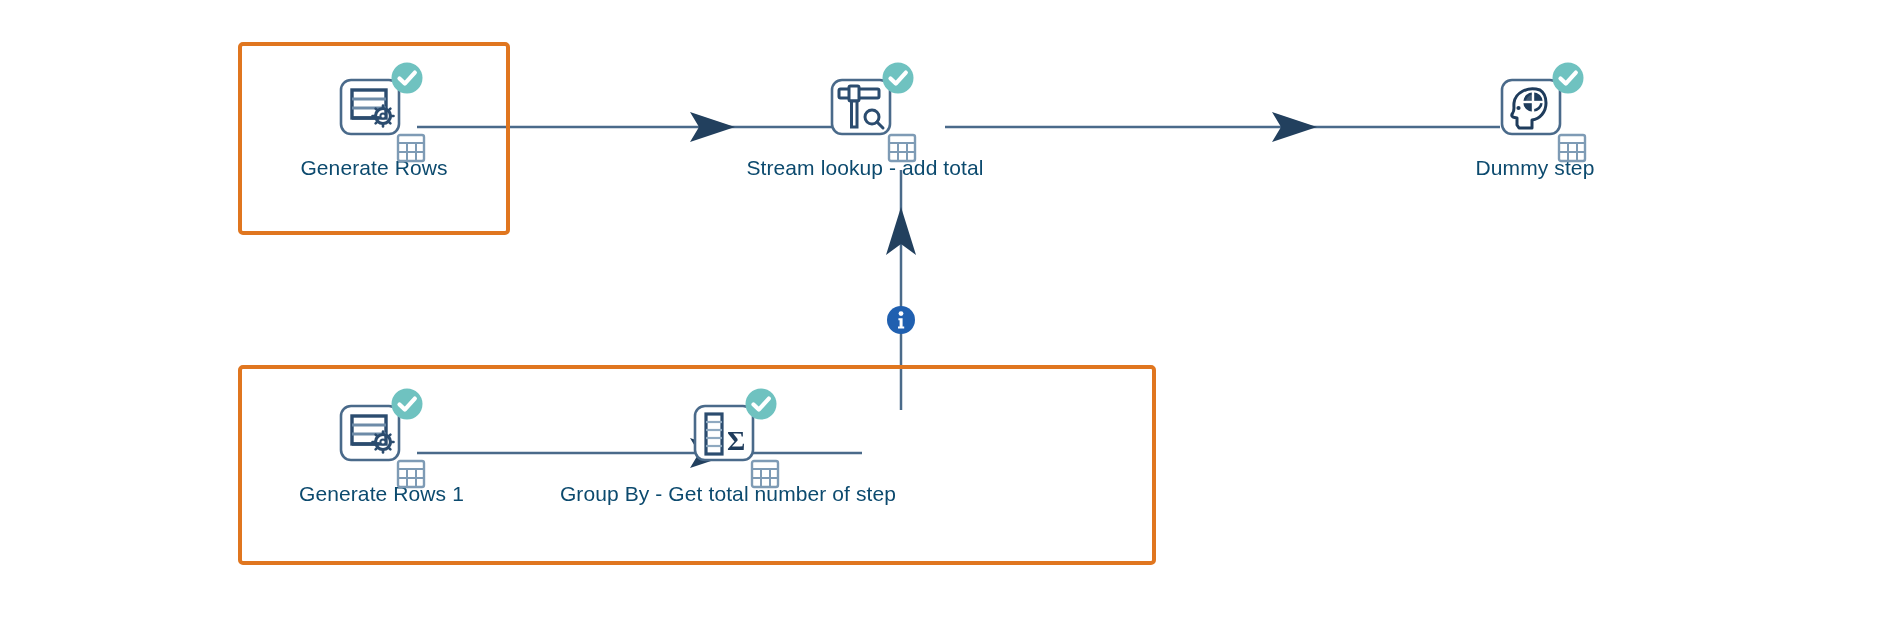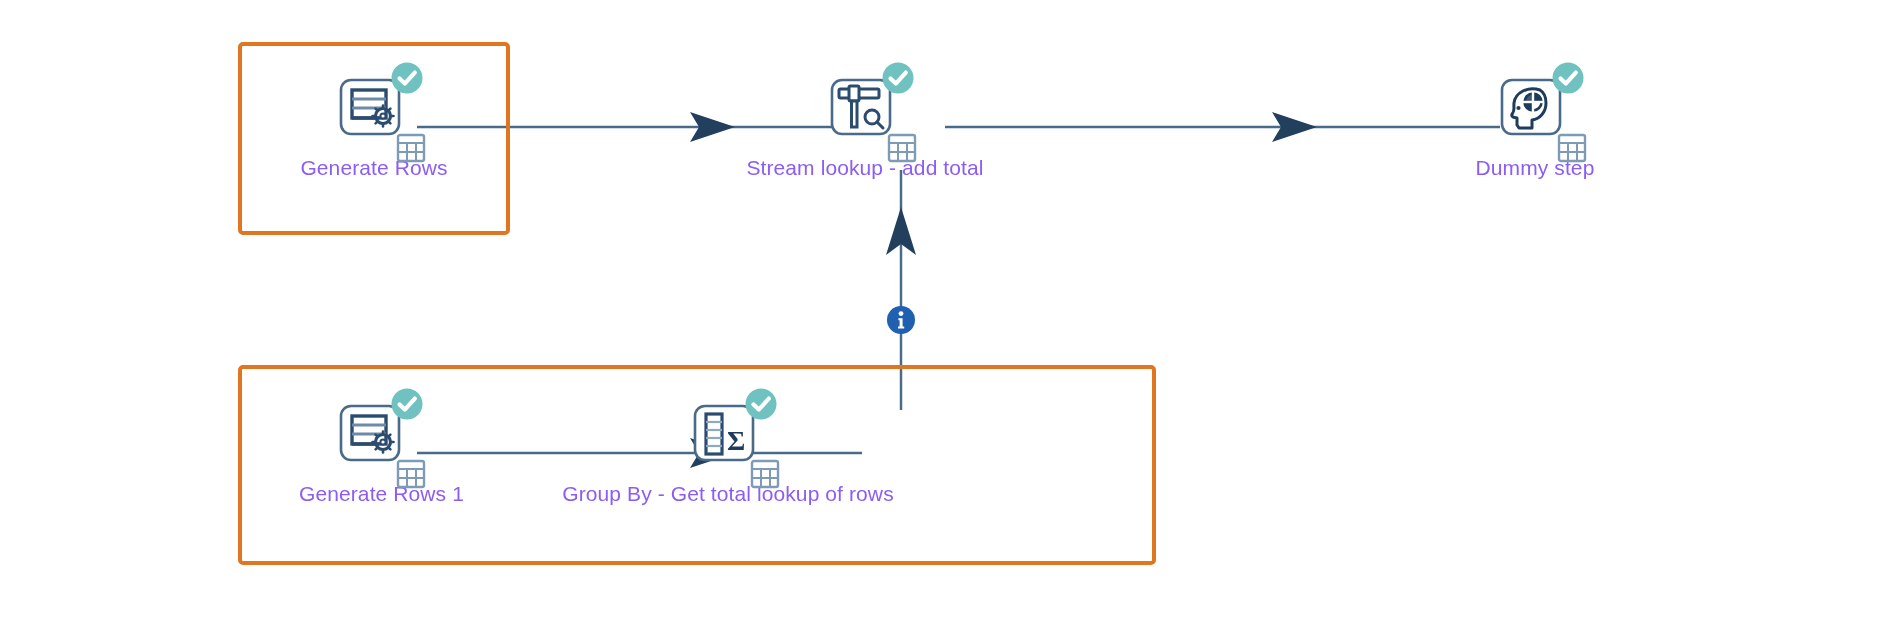--- a/index.html
+++ b/index.html
@@ -41,21 +41,21 @@
   }
   .node-icon-wrap {
     position: relative;
     width: 78px;
     height: 78px;
     margin: 0 auto;
   }
   .node-label {
     margin-top: 6px;
     font-size: 21px;
-    color: #8b5cf6;
+    color: #0c4a6e;
     white-space: nowrap;
     letter-spacing: 0.1px;
     text-align: center;
   }
   .node-wide { width: 420px; }
   .node-wide .node-icon-wrap { margin: 0 auto; }
   .badge-check {
     position: absolute;
     right: -12px;
     top: -12px;
@@ -244,21 +244,21 @@
         <path d="M10.5 18.5 L15.8 23.6 L25.8 12.6" fill="none" stroke="#ffffff" stroke-width="4.2" stroke-linecap="round" stroke-linejoin="round"></path>
       </svg>
       <svg class="badge-grid" viewBox="0 0 32 32">
         <rect x="3" y="3" width="26" height="26" rx="2" fill="#ffffff" stroke="#7E9BB5" stroke-width="2.4"></rect>
         <line x1="3" y1="11" x2="29" y2="11" stroke="#7E9BB5" stroke-width="2"></line>
         <line x1="3" y1="20" x2="29" y2="20" stroke="#7E9BB5" stroke-width="2"></line>
         <line x1="12" y1="11" x2="12" y2="29" stroke="#7E9BB5" stroke-width="2"></line>
         <line x1="21" y1="11" x2="21" y2="29" stroke="#7E9BB5" stroke-width="2"></line>
       </svg>
     </div>
-    <div class="node-label">Group By - Get total lookup of rows</div>
+    <div class="node-label">Group By - Get total number of step</div>
   </div>
 
   <svg class="info-badge" viewBox="0 0 30 30" style="left:886px; top:305px;">
     <circle cx="15" cy="15" r="14" fill="#2060B0"></circle>
     <circle cx="15" cy="8.6" r="2.4" fill="#ffffff"></circle>
     <path d="M12.4 13.2 L16.6 13.2 L16.6 21.4 L18.2 21.4 L18.2 23.4 L12 23.4 L12 21.4 L13.6 21.4 L13.6 15.2 L12.4 15.2 Z" fill="#ffffff"></path>
   </svg>
 
 </div>
 

